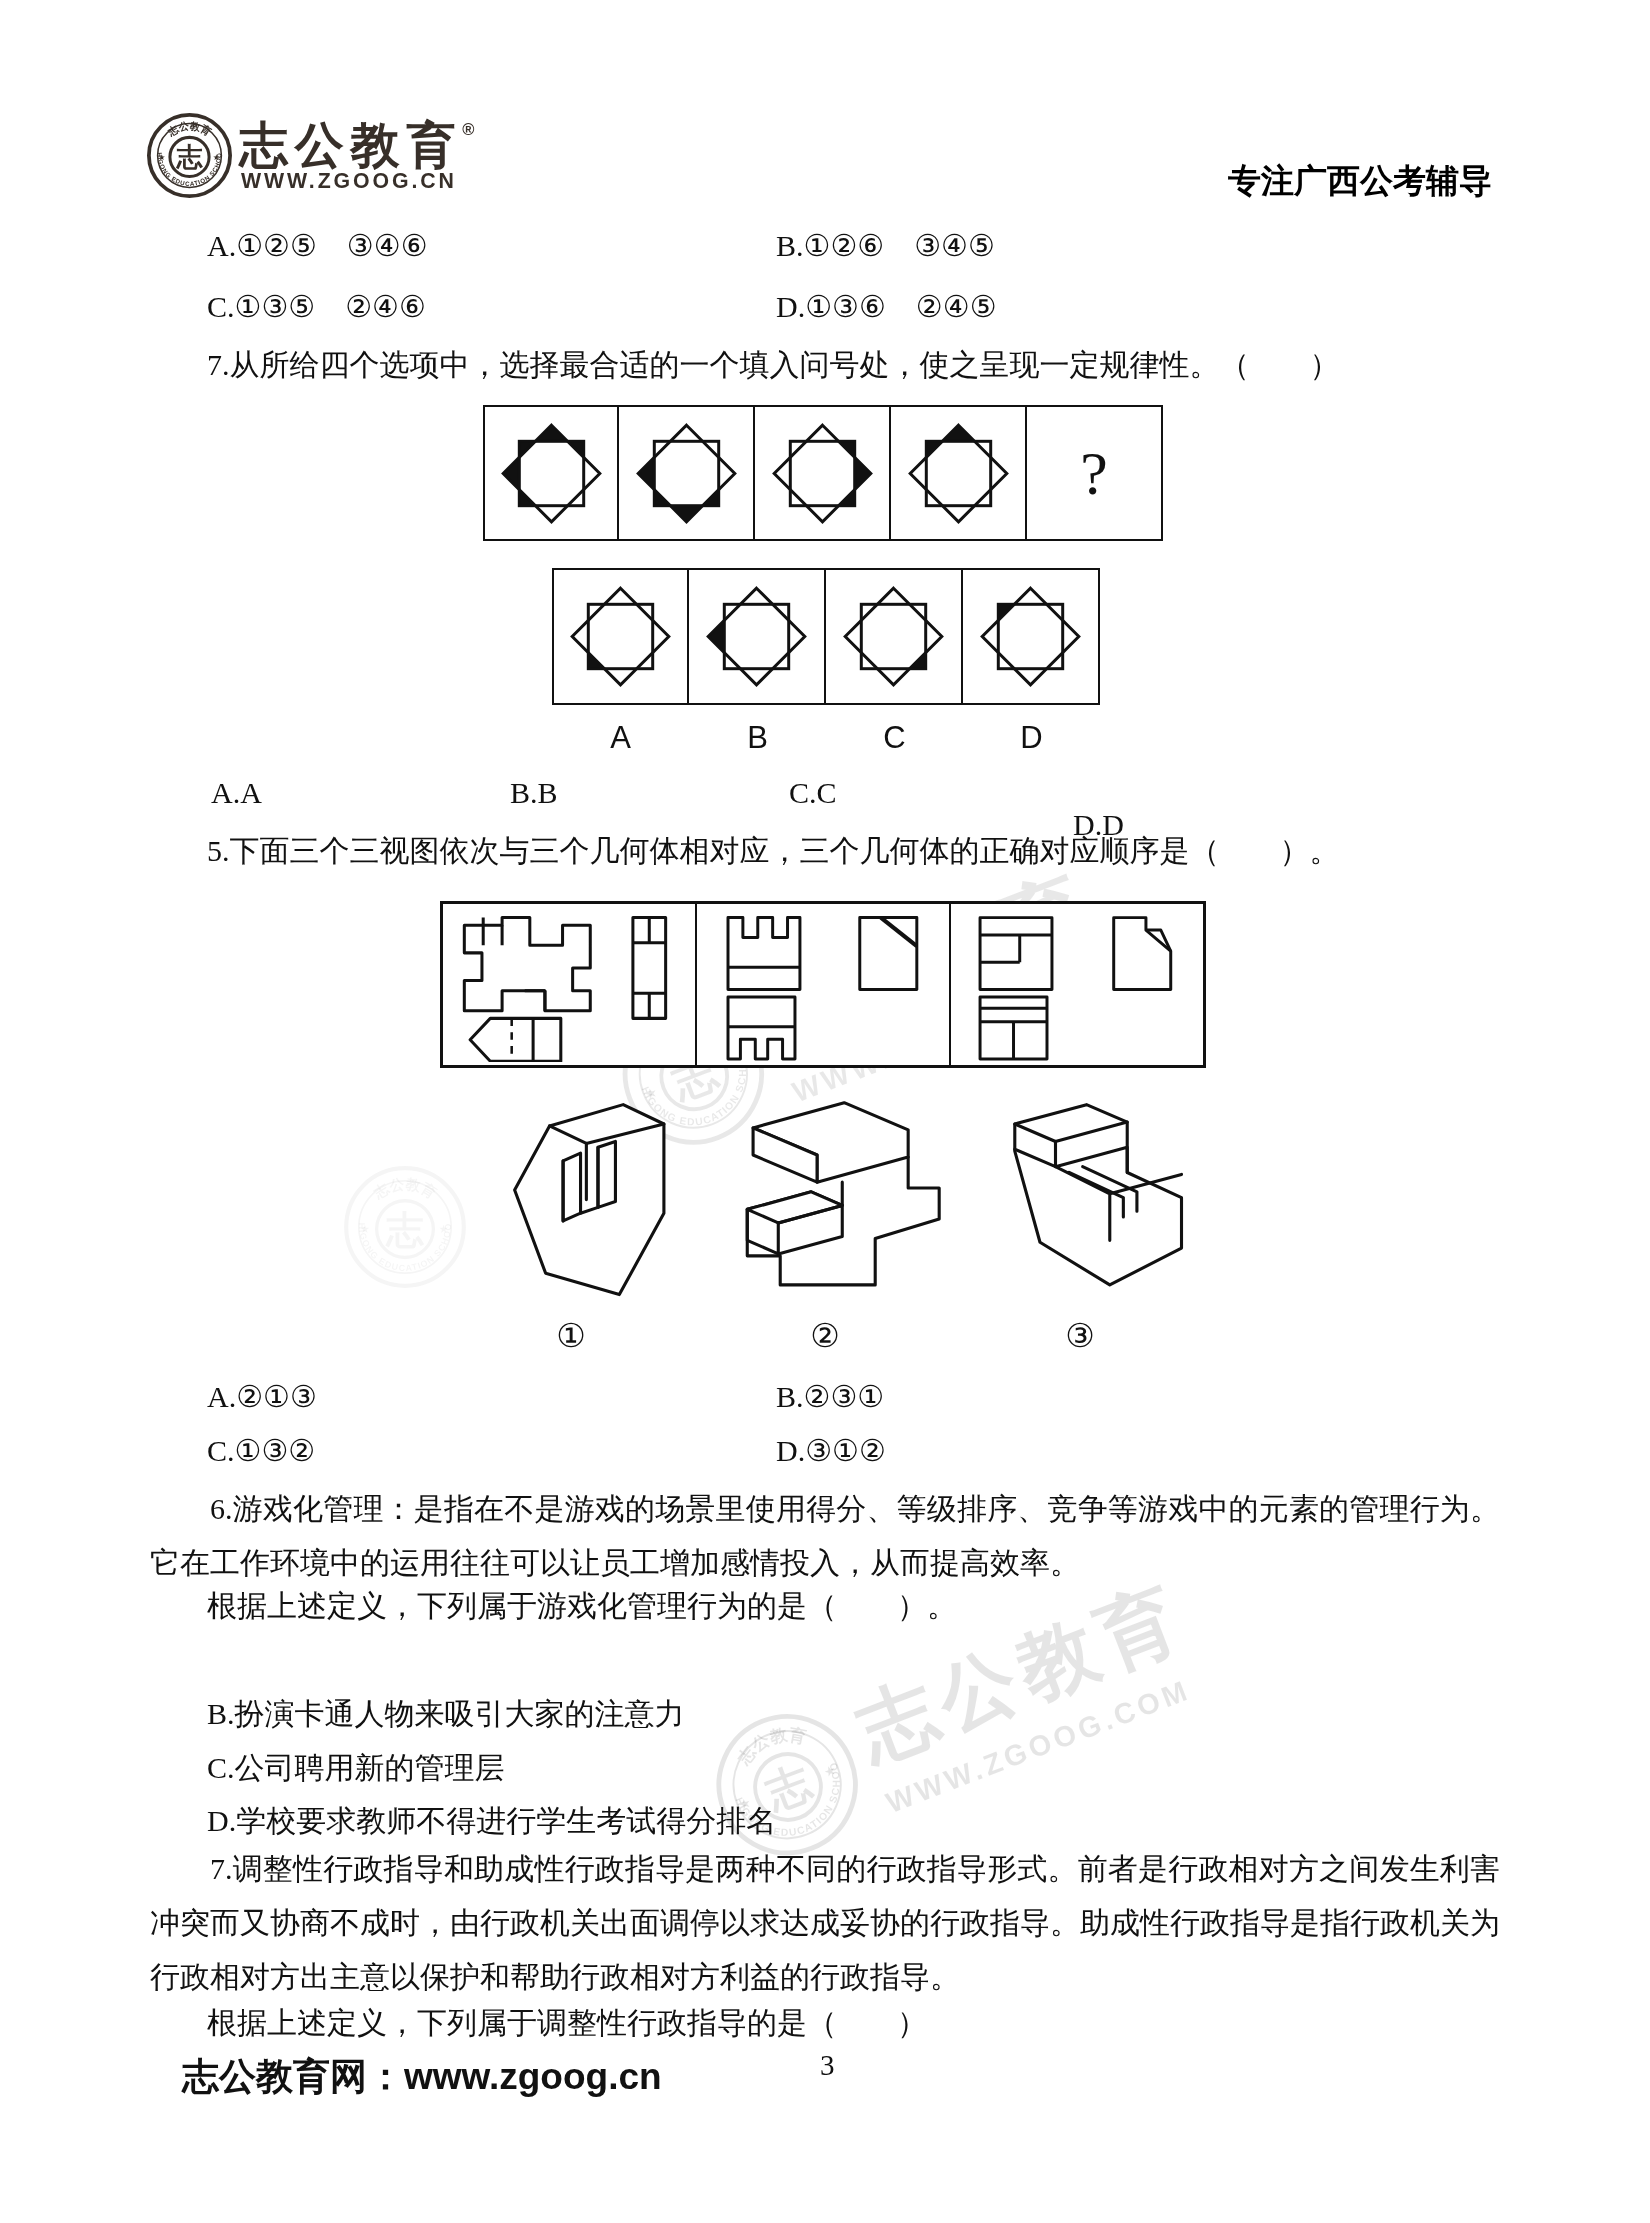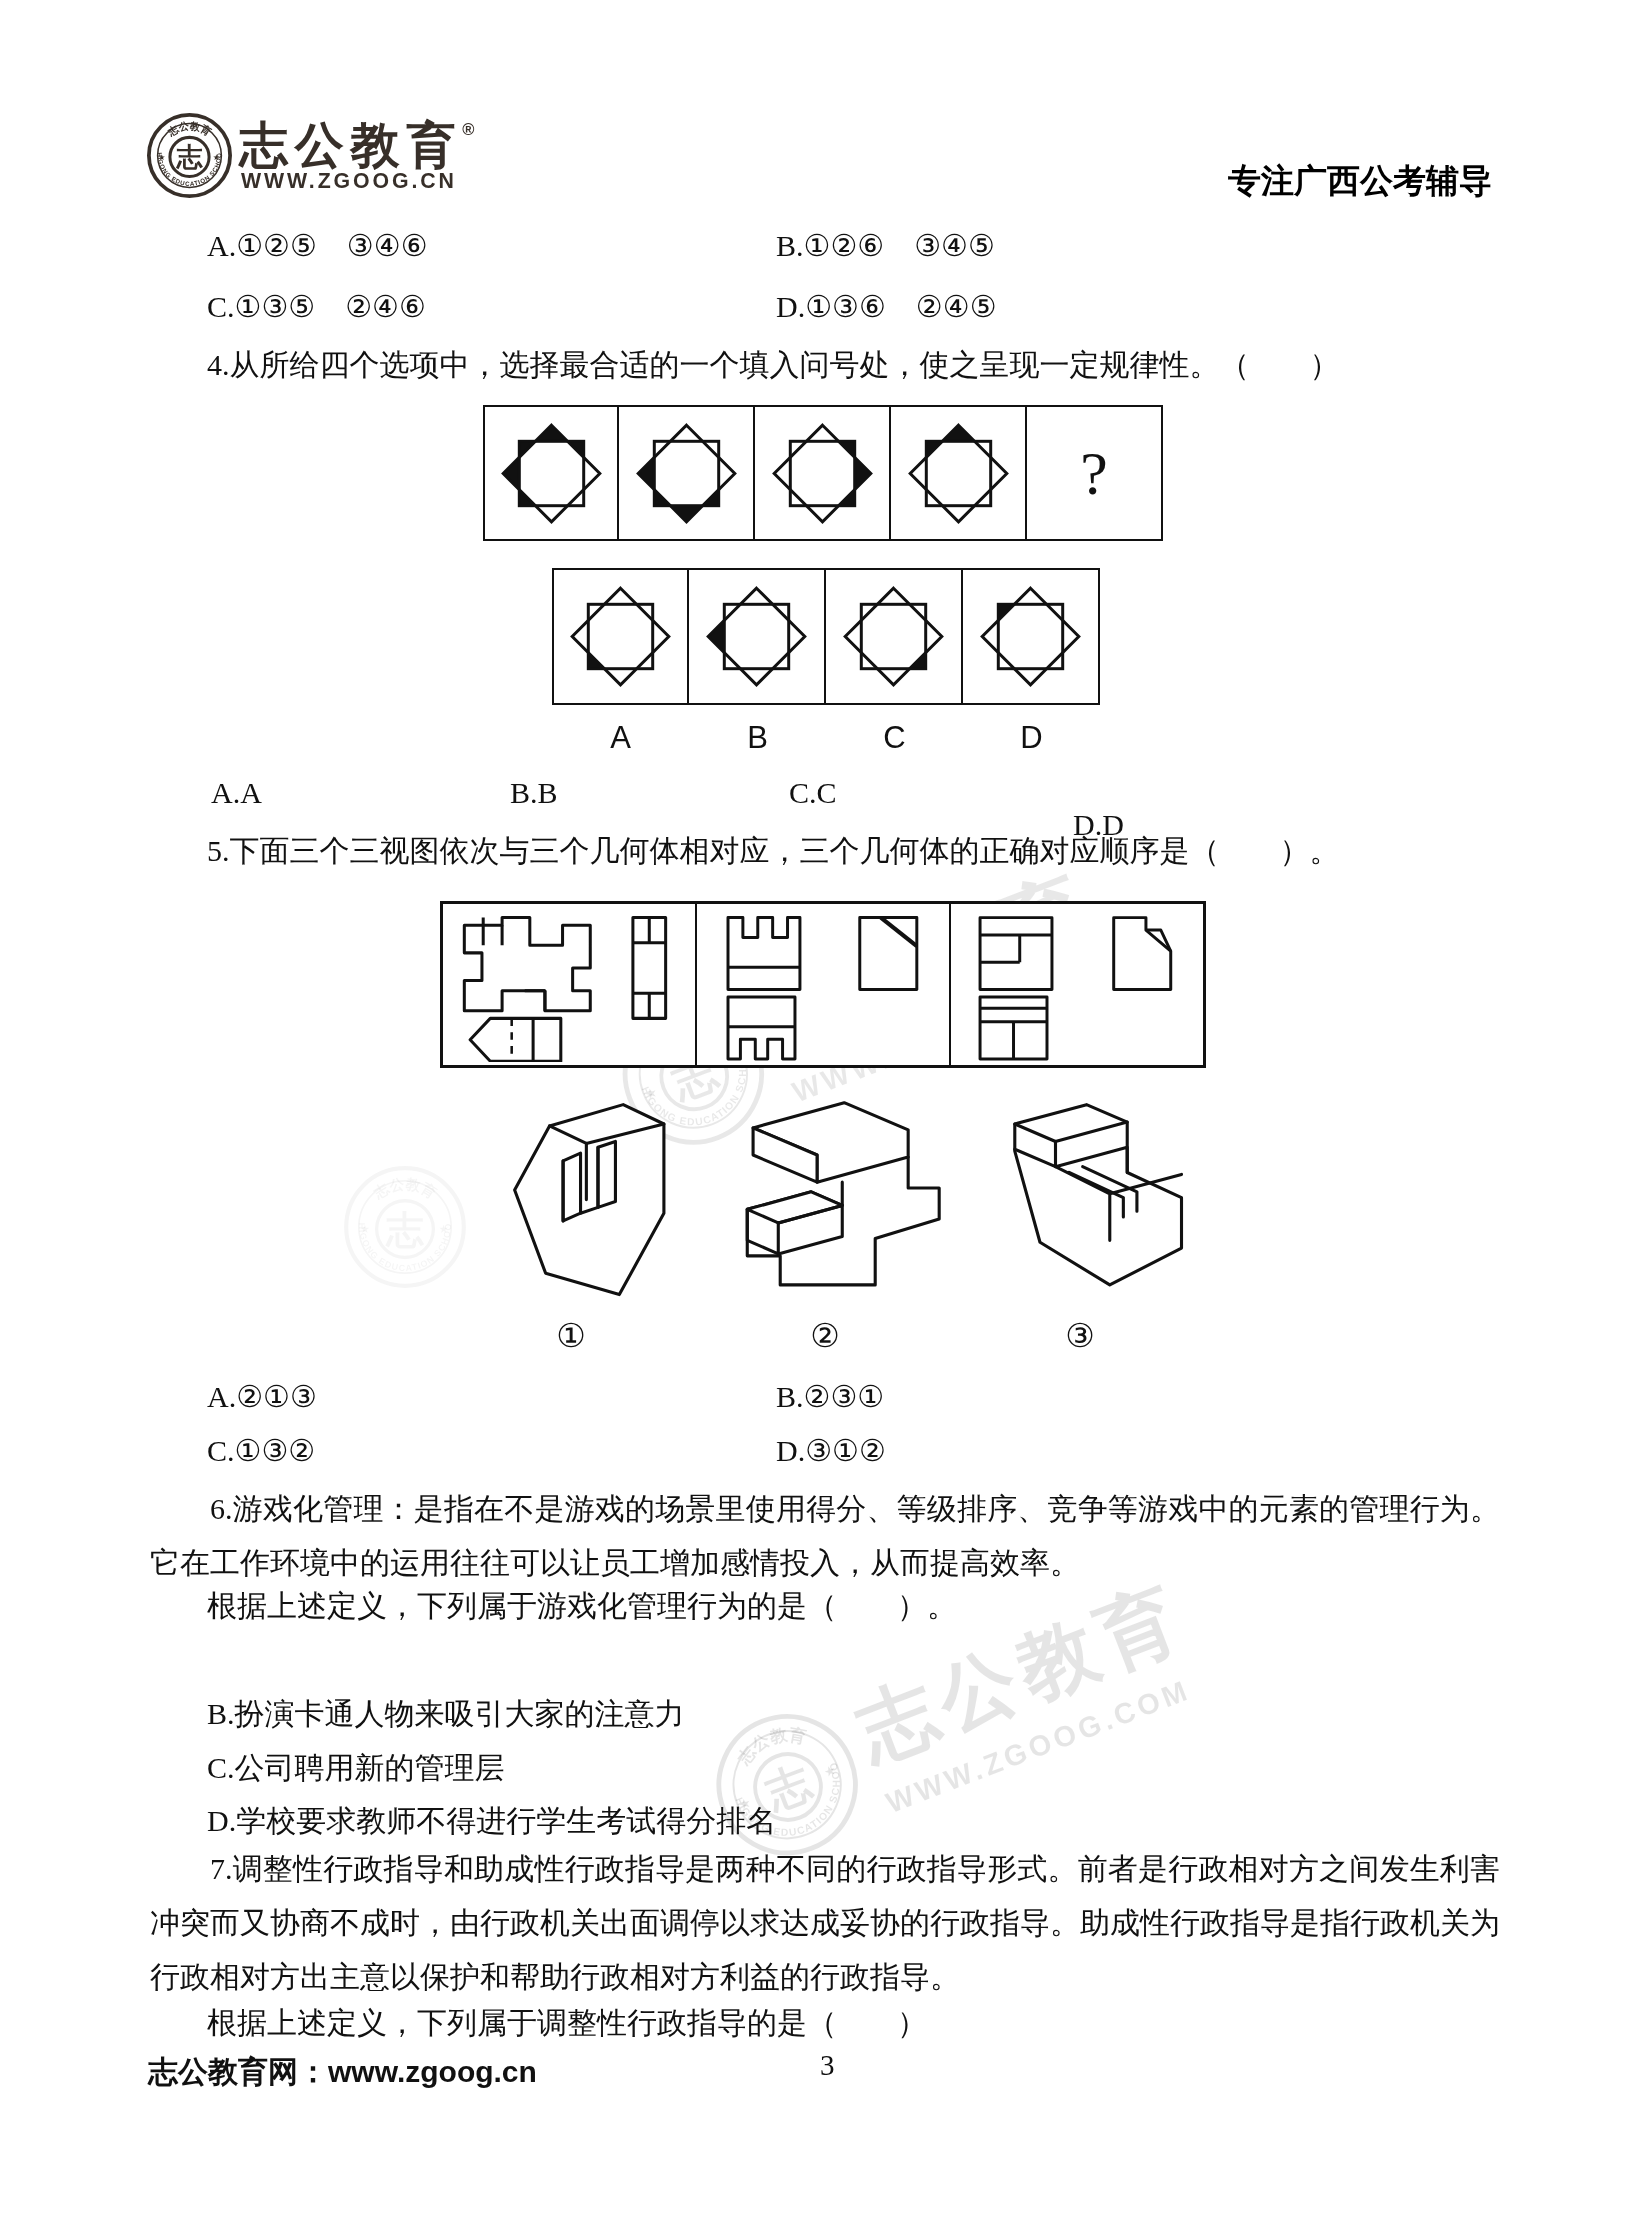--- a/index.html
+++ b/index.html
@@ -26,21 +26,21 @@
   .fcell:first-child{border-left:2.9px solid #111;}
   .qmark{font-size:62px;font-family:"Liberation Serif",serif;color:#111;}
   .anslabels{display:flex;z-index:3;font-family:"Liberation Sans","DejaVu Sans",sans-serif;font-size:31px;}
   .anslabels div{width:137px;text-align:center;}
   
   .viewbox{display:flex;border:3.9px solid #111;background:#fff;z-index:2;box-sizing:border-box;}
   .vpanel{width:252px;height:161px;border-right:2.9px solid #111;background:#fff;}
   .vpanel:last-child{border-right:none;}
   .solidlabel{font-size:33px;z-index:3;text-align:center;width:58px;}
   
-  .footer-site{font-family:"Liberation Sans","DejaVu Sans",sans-serif;font-weight:bold;font-size:30px;z-index:3;}
+  .footer-site{font-family:"Liberation Sans","DejaVu Sans",sans-serif;font-weight:bold;font-size:37px;z-index:3;margin-left:34px;}
   .pagenum{font-size:29px;z-index:3;}
   
   .wm{display:flex;align-items:center;gap:13.6px;transform:rotate(-21deg);z-index:1;}
   .wm .wm-word{font-family:"Liberation Sans","DejaVu Sans",sans-serif;font-weight:bold;
     font-size:78px;letter-spacing:7.8px;}
   .wm .wm-url{font-family:"Liberation Sans","DejaVu Sans",sans-serif;font-weight:bold;
     font-size:29px;letter-spacing:3.9px;margin-top:3.9px;}
   svg{display:block;}
 </style>
 </head>
@@ -145,21 +145,21 @@
     </div>
   <div class="abs logo-word" style="left:239px;top:113px;"><span>志公教育</span><span class="logo-reg">®</span></div>
   <div class="abs logo-url" style="left:241px;top:169px;">WWW.ZGOOG.CN</div>
   <div class="abs slogan" style="left:1228px;top:159px;">专注广西公考辅导</div>
 
   <div class="abs txt" style="left:207px;top:226px;">A.①②⑤　③④⑥</div>
   <div class="abs txt" style="left:776px;top:226px;">B.①②⑥　③④⑤</div>
   <div class="abs txt" style="left:207px;top:287px;">C.①③⑤　②④⑥</div>
   <div class="abs txt" style="left:776px;top:287px;text-align:right;">D.①③⑥　②④⑤</div>
 
-  <div class="abs txt" style="left:207px;top:345px;">4.从所给四个选项中，选择最合适的一个填入问号处，使之呈现一定规律性。（　　）</div>
+  <div class="abs txt" style="left:207px;top:345px;">7.从所给四个选项中，选择最合适的一个填入问号处，使之呈现一定规律性。（　　）</div>
 
   <div class="abs cellrow" id="q4-seq" style="left:483px;top:405px;">
       <div class="fcell">
         <svg width="115" height="115" viewBox="0 0 100 100">
     <polygon points="50,8 64,22 36,22" fill="#111"></polygon>
           <polygon points="22,22 22,36 36,22" fill="#111"></polygon>
           <polygon points="78,22 64,22 78,36" fill="#111"></polygon>
           <polygon points="8,50 22,64 22,36" fill="#111"></polygon>
           <polygon points="22,78 36,78 22,64" fill="#111"></polygon>
     <rect x="22" y="22" width="56" height="56" fill="none" stroke="#111" stroke-width="2.6"></rect>

